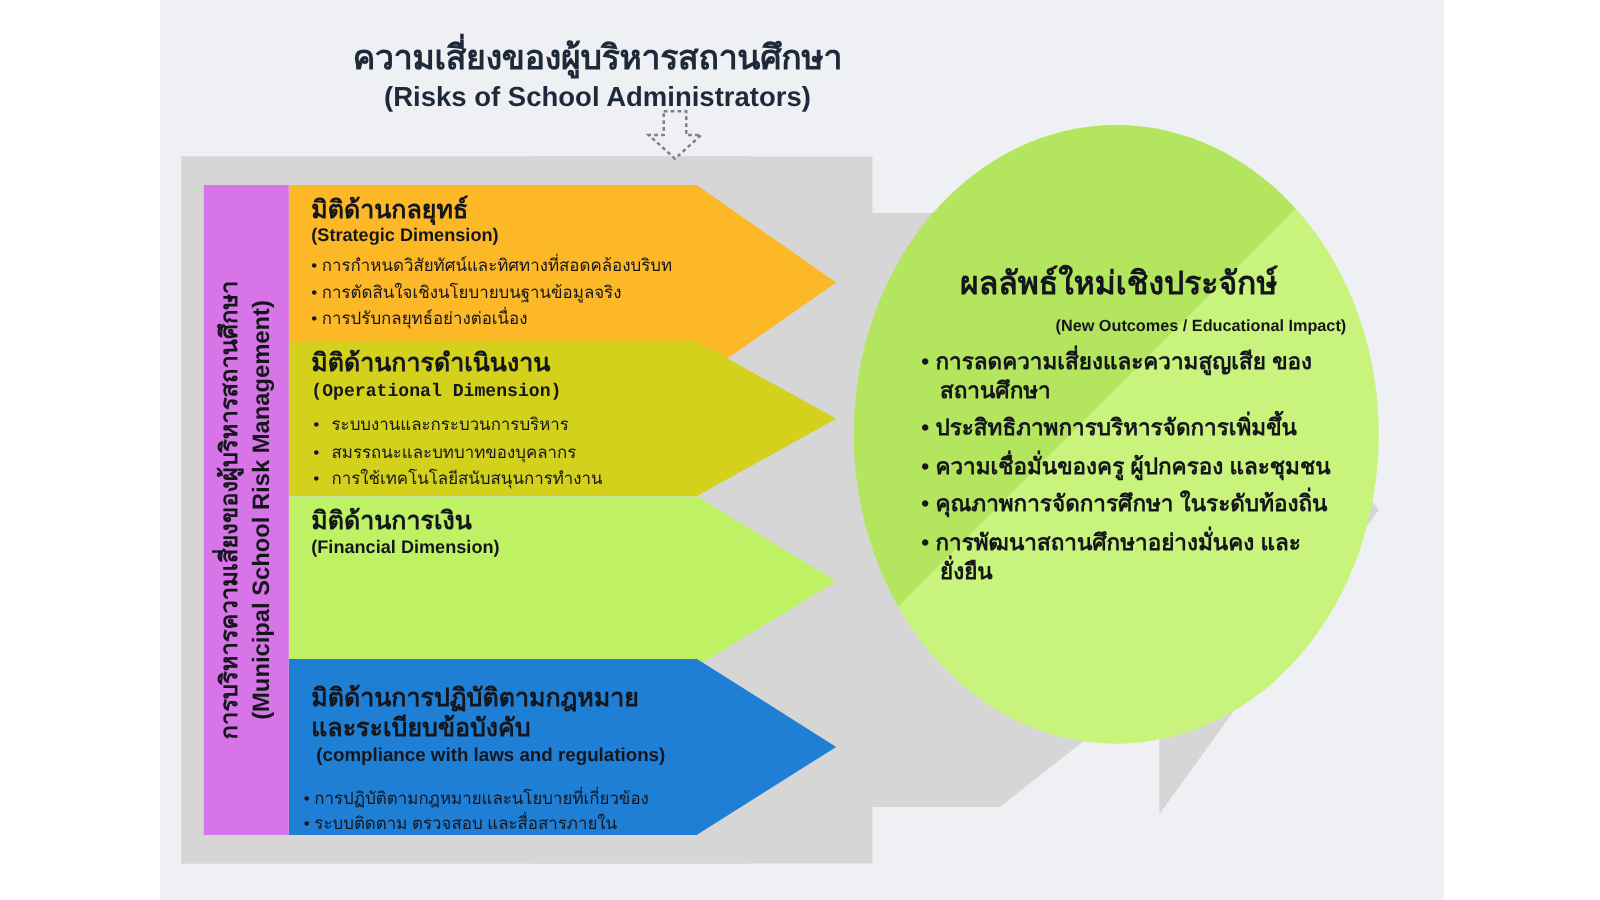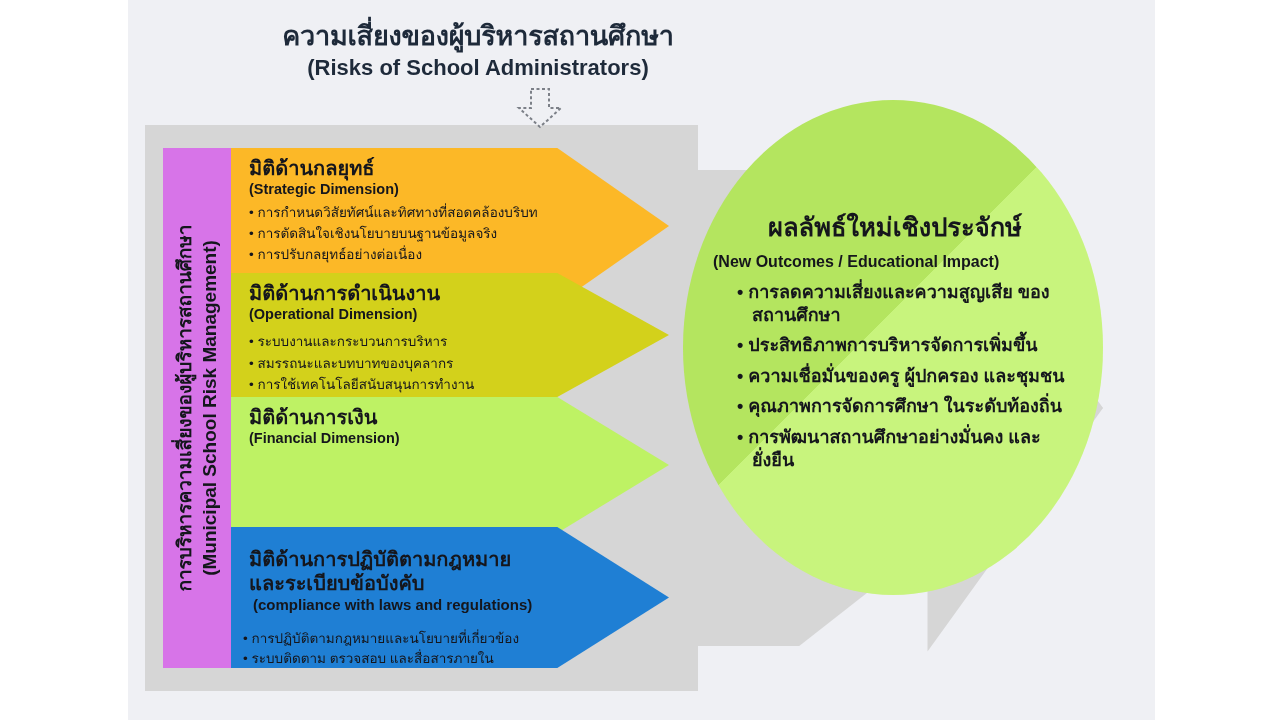--- a/index.html
+++ b/index.html
@@ -12,21 +12,21 @@
   #slide {
     position: absolute;
     left: 128px; top: 0;
     width: 1027px; height: 720px;
     background: #eff0f4;
   }
 
   
   #title-block {
     position: absolute;
-    left: 0; top: 20px;
+    left: 0; top: 30px;
     width: 700px;
     text-align: center;
     color: #1e2a3a;
     line-height: 1.22;
   }
   #title-th {
     font-size: 27px;
     font-weight: bold;
     letter-spacing: -0.2px;
   }
@@ -106,21 +106,21 @@
   }
   .chev ul { list-style: none; margin-top: 4px; }
   .chev li {
     font-size: 13.5px;
     line-height: 1.55;
     white-space: nowrap;
   }
   .chev li::before { content: "• "; }
 
   #chev-strategic   { top: 148px; height: 156px; background: #fcb827; }
-  #chev-operational { top: 273px; height: 124px; background: #d3d11b; }
+  #chev-operational { top: 273px; height: 124px; background: #d3d11b; font-family: Liberation Mono, monospace; }
   #chev-financial   { top: 397px; height: 136px; background: #bef264; }
   #chev-compliance  { top: 527px; height: 141px; background: #1f7fd4; }
 
   #chev-financial ul { margin-top: 12px; margin-left: 12px; }
   #chev-compliance { padding-top: 20px; }
   #chev-compliance .chev-title-en { font-size: 15px; margin-top: 1px; margin-left: 4px; }
   #chev-compliance ul { margin-top: 14px; margin-left: -6px; }
   #chev-compliance li { font-size: 13.5px; line-height: 1.5; }
   #chev-strategic ul { margin-top: 5px; }
   #chev-operational ul { margin-top: 8px; }
@@ -146,22 +146,22 @@
     padding: 112px 26px 0 30px;
     color: #15161c;
   }
   #circle-title-th {
     text-align: center;
     font-size: 25.5px;
     font-weight: bold;
     line-height: 1.2;
   }
   #circle-title-en {
-    text-align: left;
-    font-size: 16px;
+    text-align: right;
+    font-size: 13px;
     font-weight: bold;
     margin-top: 10px;
   }
   #circle-list { list-style: none; margin-top: 10px; padding-left: 24px; }
   #circle-list li {
     font-size: 18px;
     font-weight: bold;
     line-height: 1.3;
     margin-bottom: 7px;
     text-indent: -15px;

